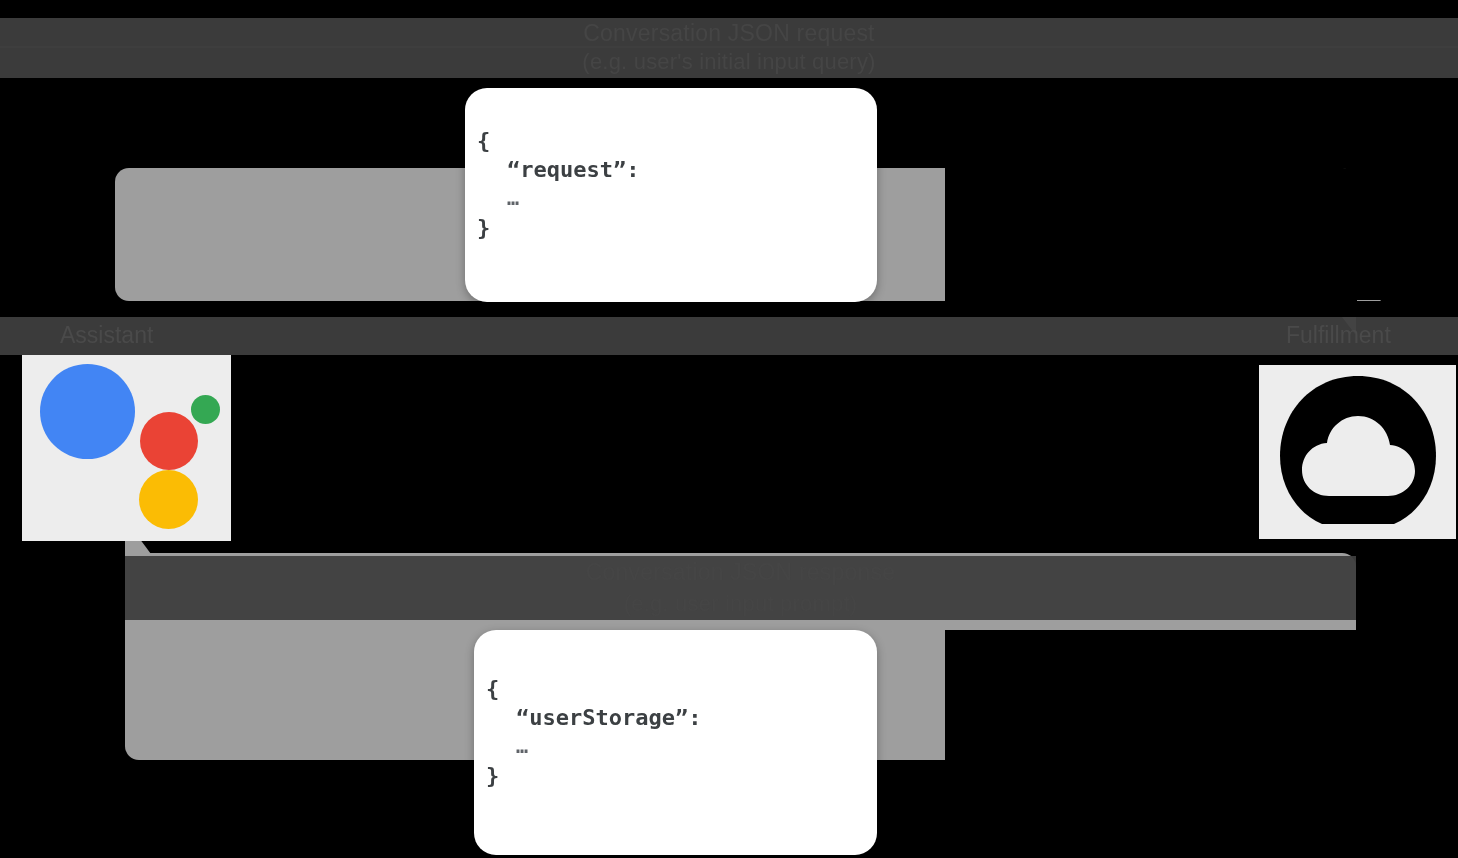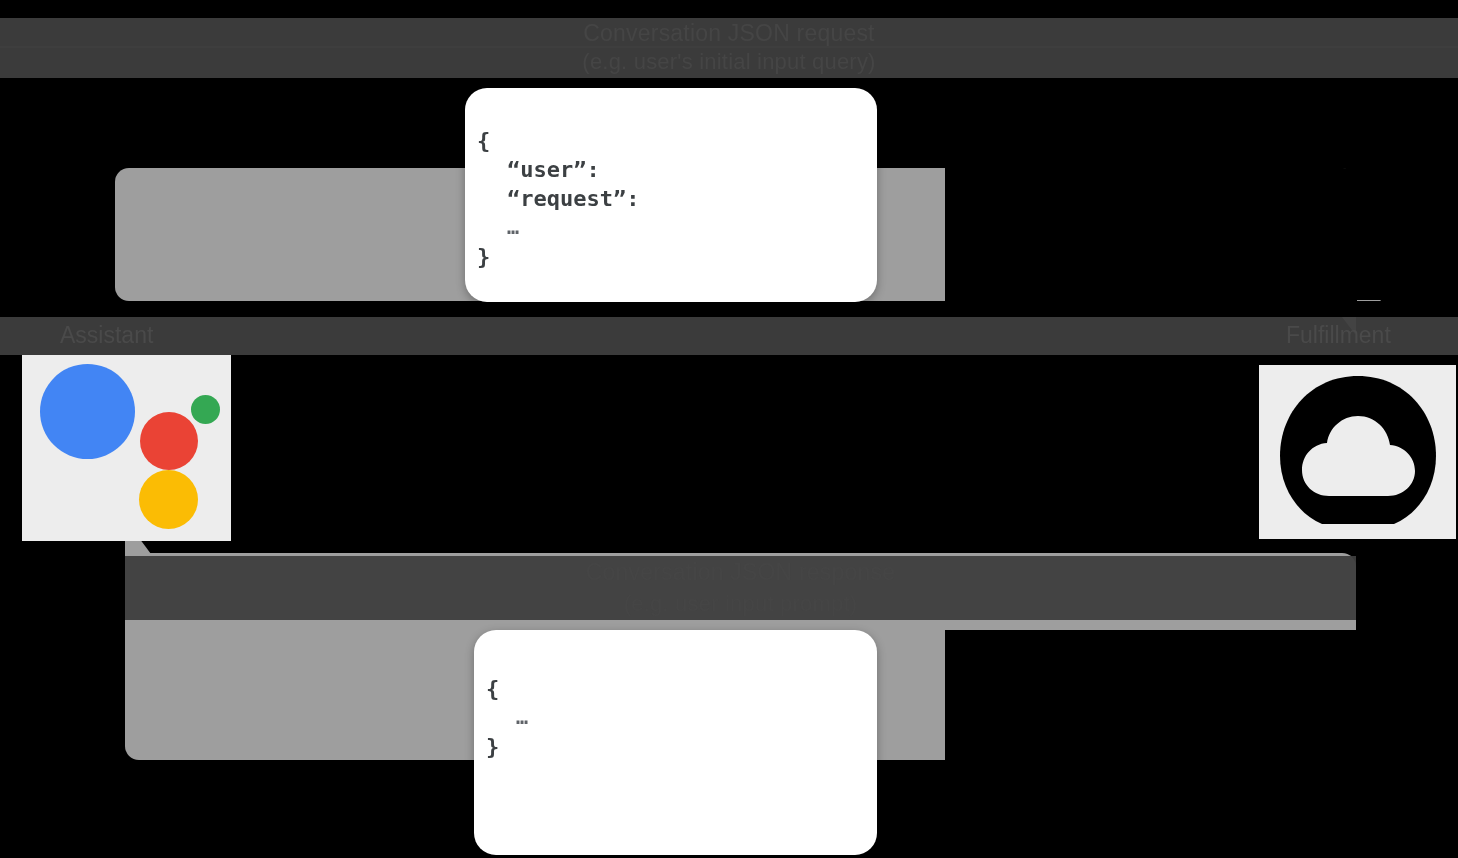--- a/index.html
+++ b/index.html
@@ -211,25 +211,25 @@
 
   <div id="fulfillment-icon-tile">
     <svg width="172" height="160" viewBox="0 0 172 160">
       <path d="M86 4 C40 4 8 40 8 84 C8 116 26 142 50 152 L122 152 C146 142 164 116 164 84 C164 40 132 4 86 4 Z" fill="#000000"></path>
       <path d="M86 44 C70 44 57 56 55 71 C40 72 30 84 30 98 C30 113 42 124 57 124 L116 124 C131 124 143 113 143 99 C143 85 132 74 118 73 C116 57 103 44 86 44 Z" fill="#ededed"></path>
     </svg>
   </div>
 
   <div class="json-card" id="request-json-card">
     <div class="json-line">{</div>
-    <div class="json-line indent">“user”:</div>
     <div class="json-line indent">“request”:</div>
     <div class="json-line ellipsis">…</div>
     <div class="json-line">}</div>
   </div>
 
   <div class="json-card" id="response-json-card">
     <div class="json-line">{</div>
+    <div class="json-line indent">“userStorage”:</div>
     <div class="json-line ellipsis">…</div>
     <div class="json-line">}</div>
   </div>
 
 </div>
 
 </body></html>

